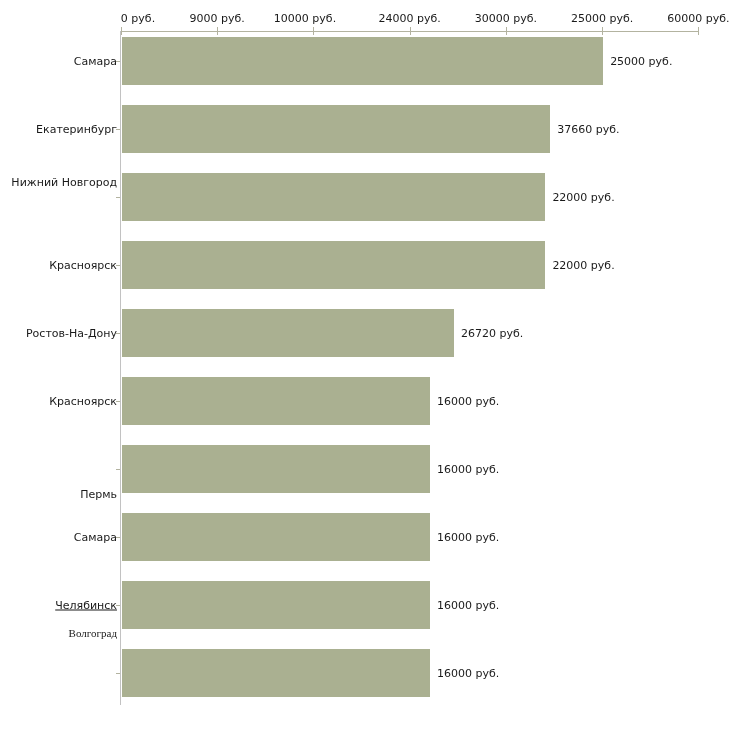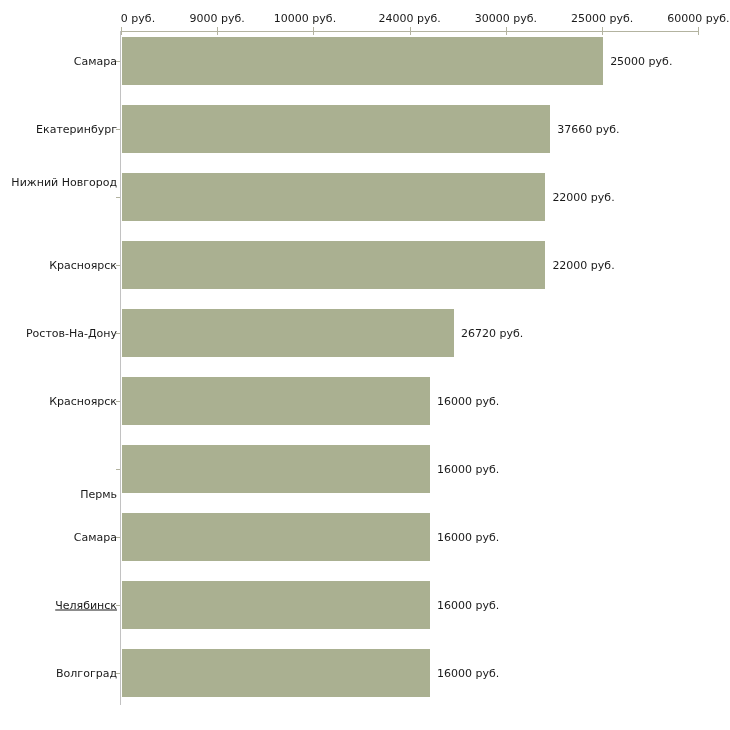--- a/index.html
+++ b/index.html
@@ -156,19 +156,19 @@
         <div class="bar-value" style="top: 537px; left: 436.92px;">16000 руб.</div>
       </div>
       <div>
         <div class="y-tick" style="top: 605px;"></div>
         <div class="cat-label" style="top: 605px; text-decoration: underline;">Челябинск</div>
         <div class="bar" style="top: 581px; height: 48px; width: 307.92px; background: rgb(170, 176, 145);"></div>
         <div class="bar-value" style="top: 605px; left: 436.92px;">16000 руб.</div>
       </div>
       <div>
         <div class="y-tick" style="top: 673px;"></div>
-        <div class="cat-label" style="top: 673px;">Волгоград</div>
+        <div class="cat-label" style="top: 633px; font-family: Liberation Serif, serif;">Волгоград</div>
         <div class="bar" style="top: 649px; height: 48px; width: 307.92px; background: rgb(170, 176, 145);"></div>
         <div class="bar-value" style="top: 673px; left: 436.92px;">16000 руб.</div>
       </div>
     </div>
 
 </div>
 
 </body></html>

